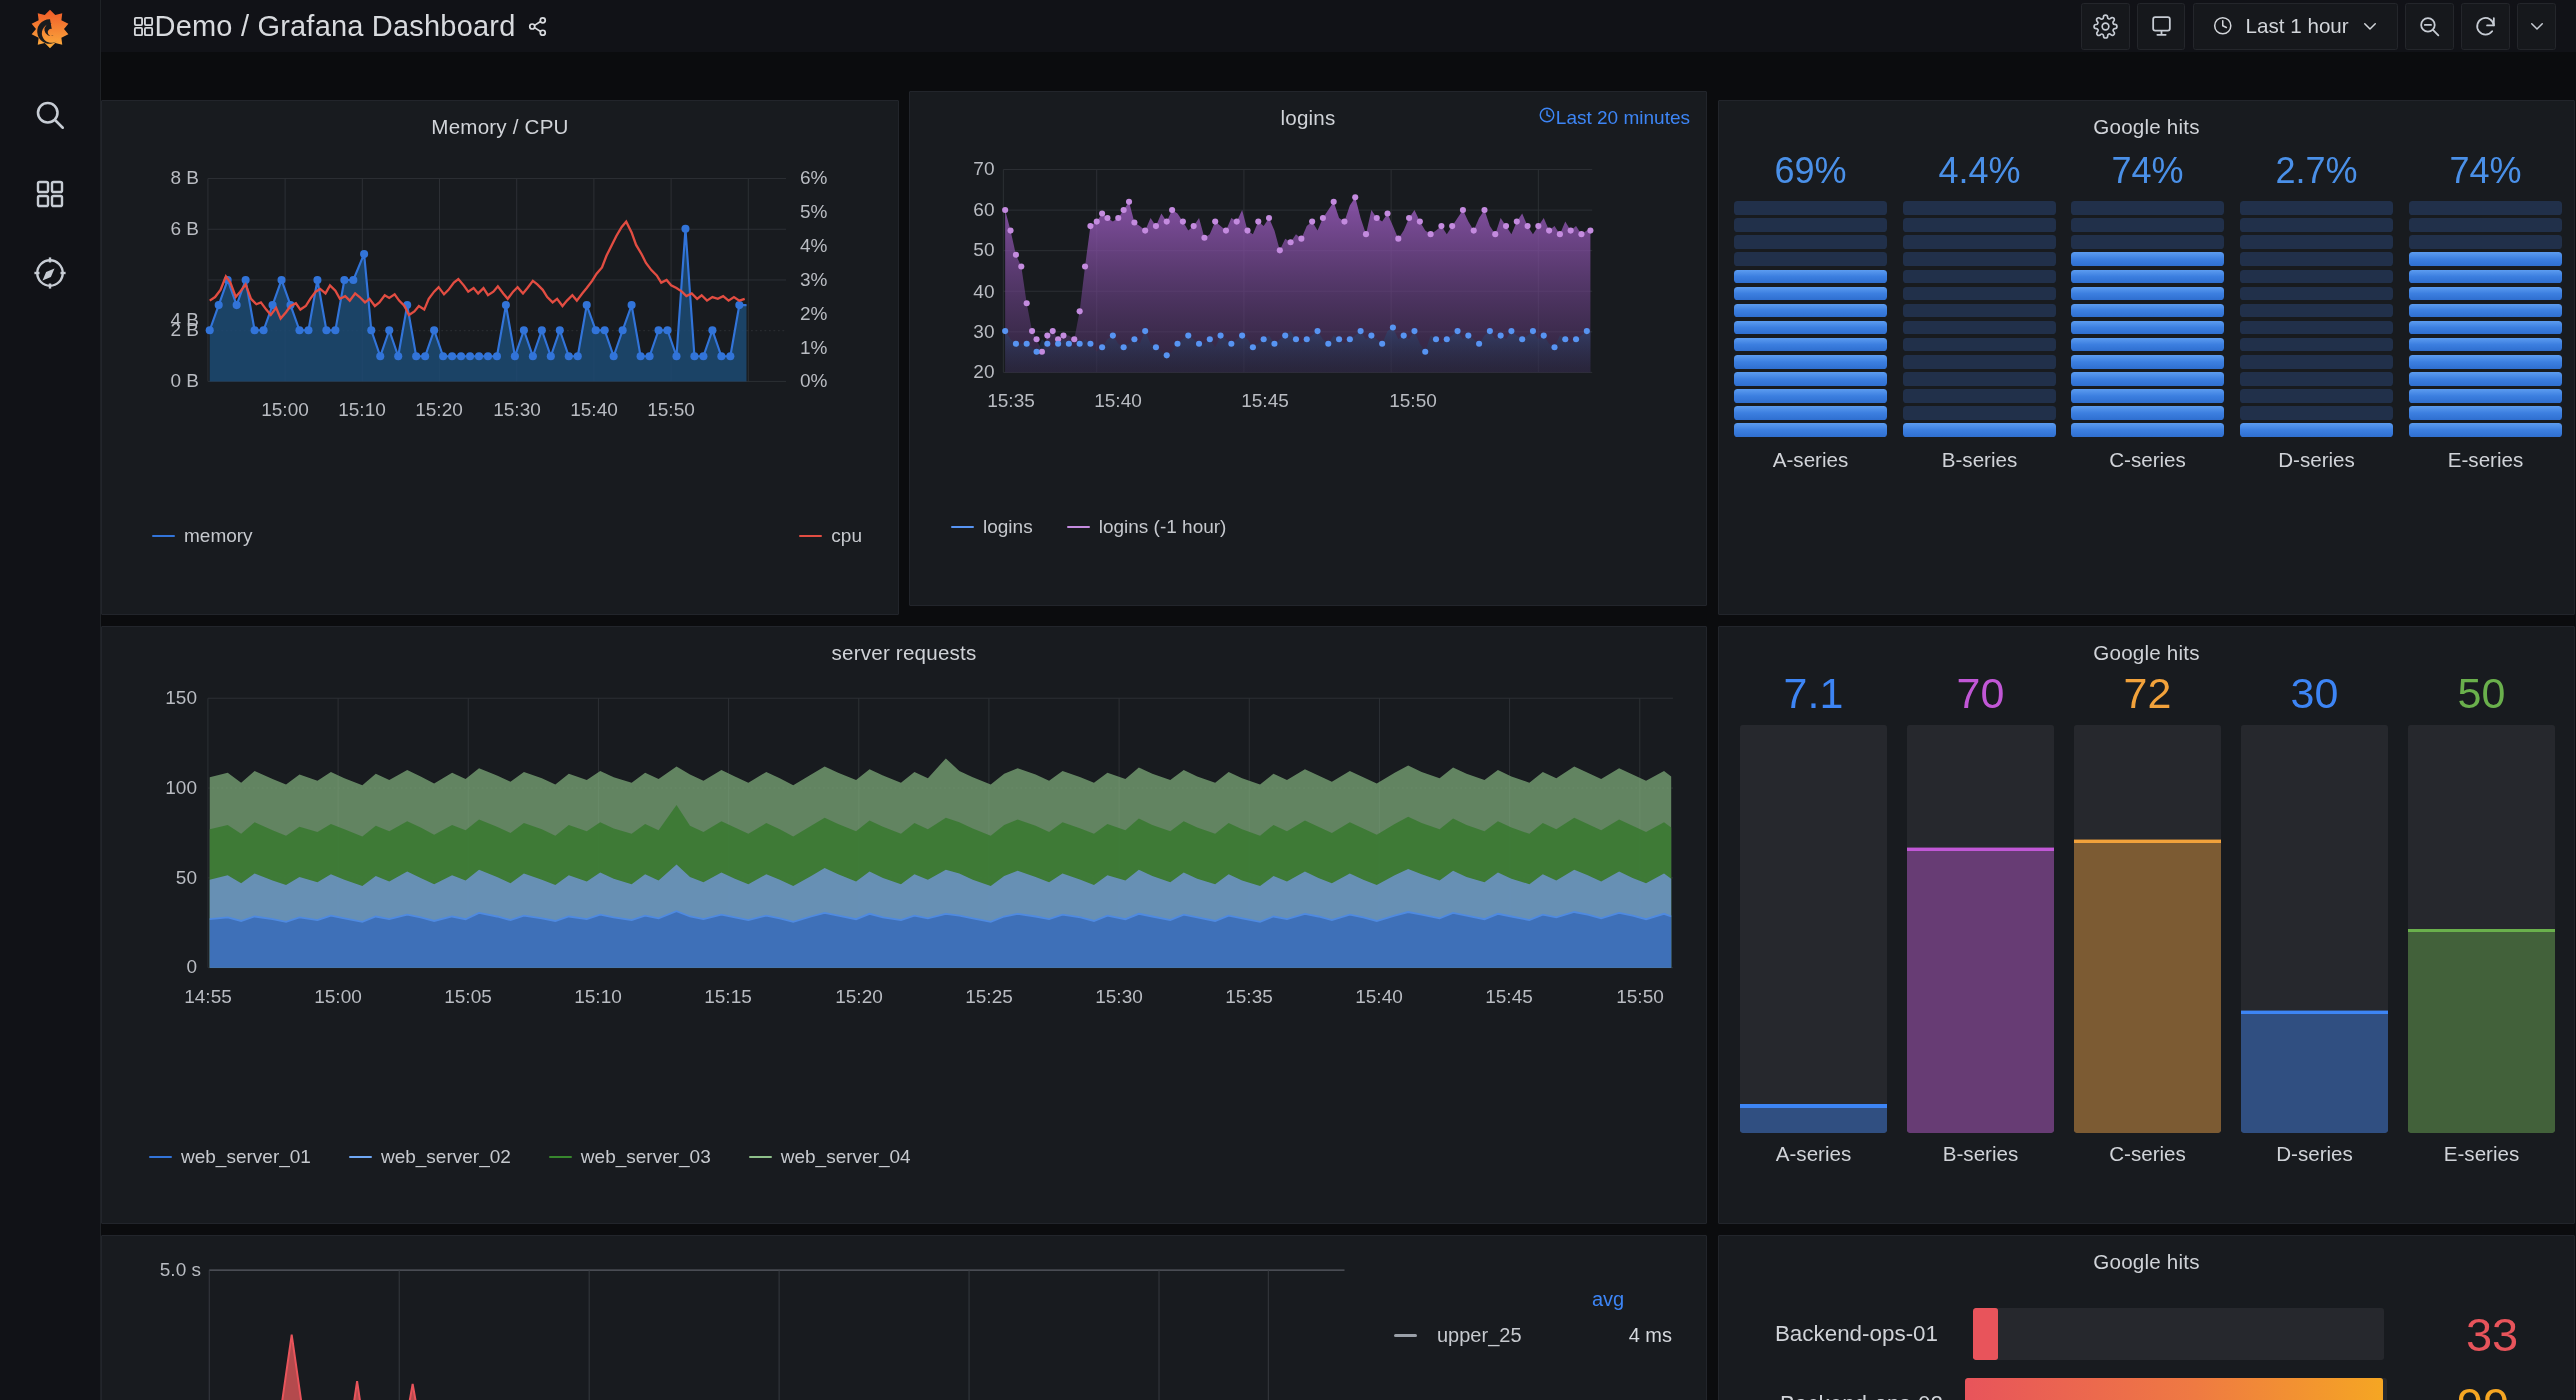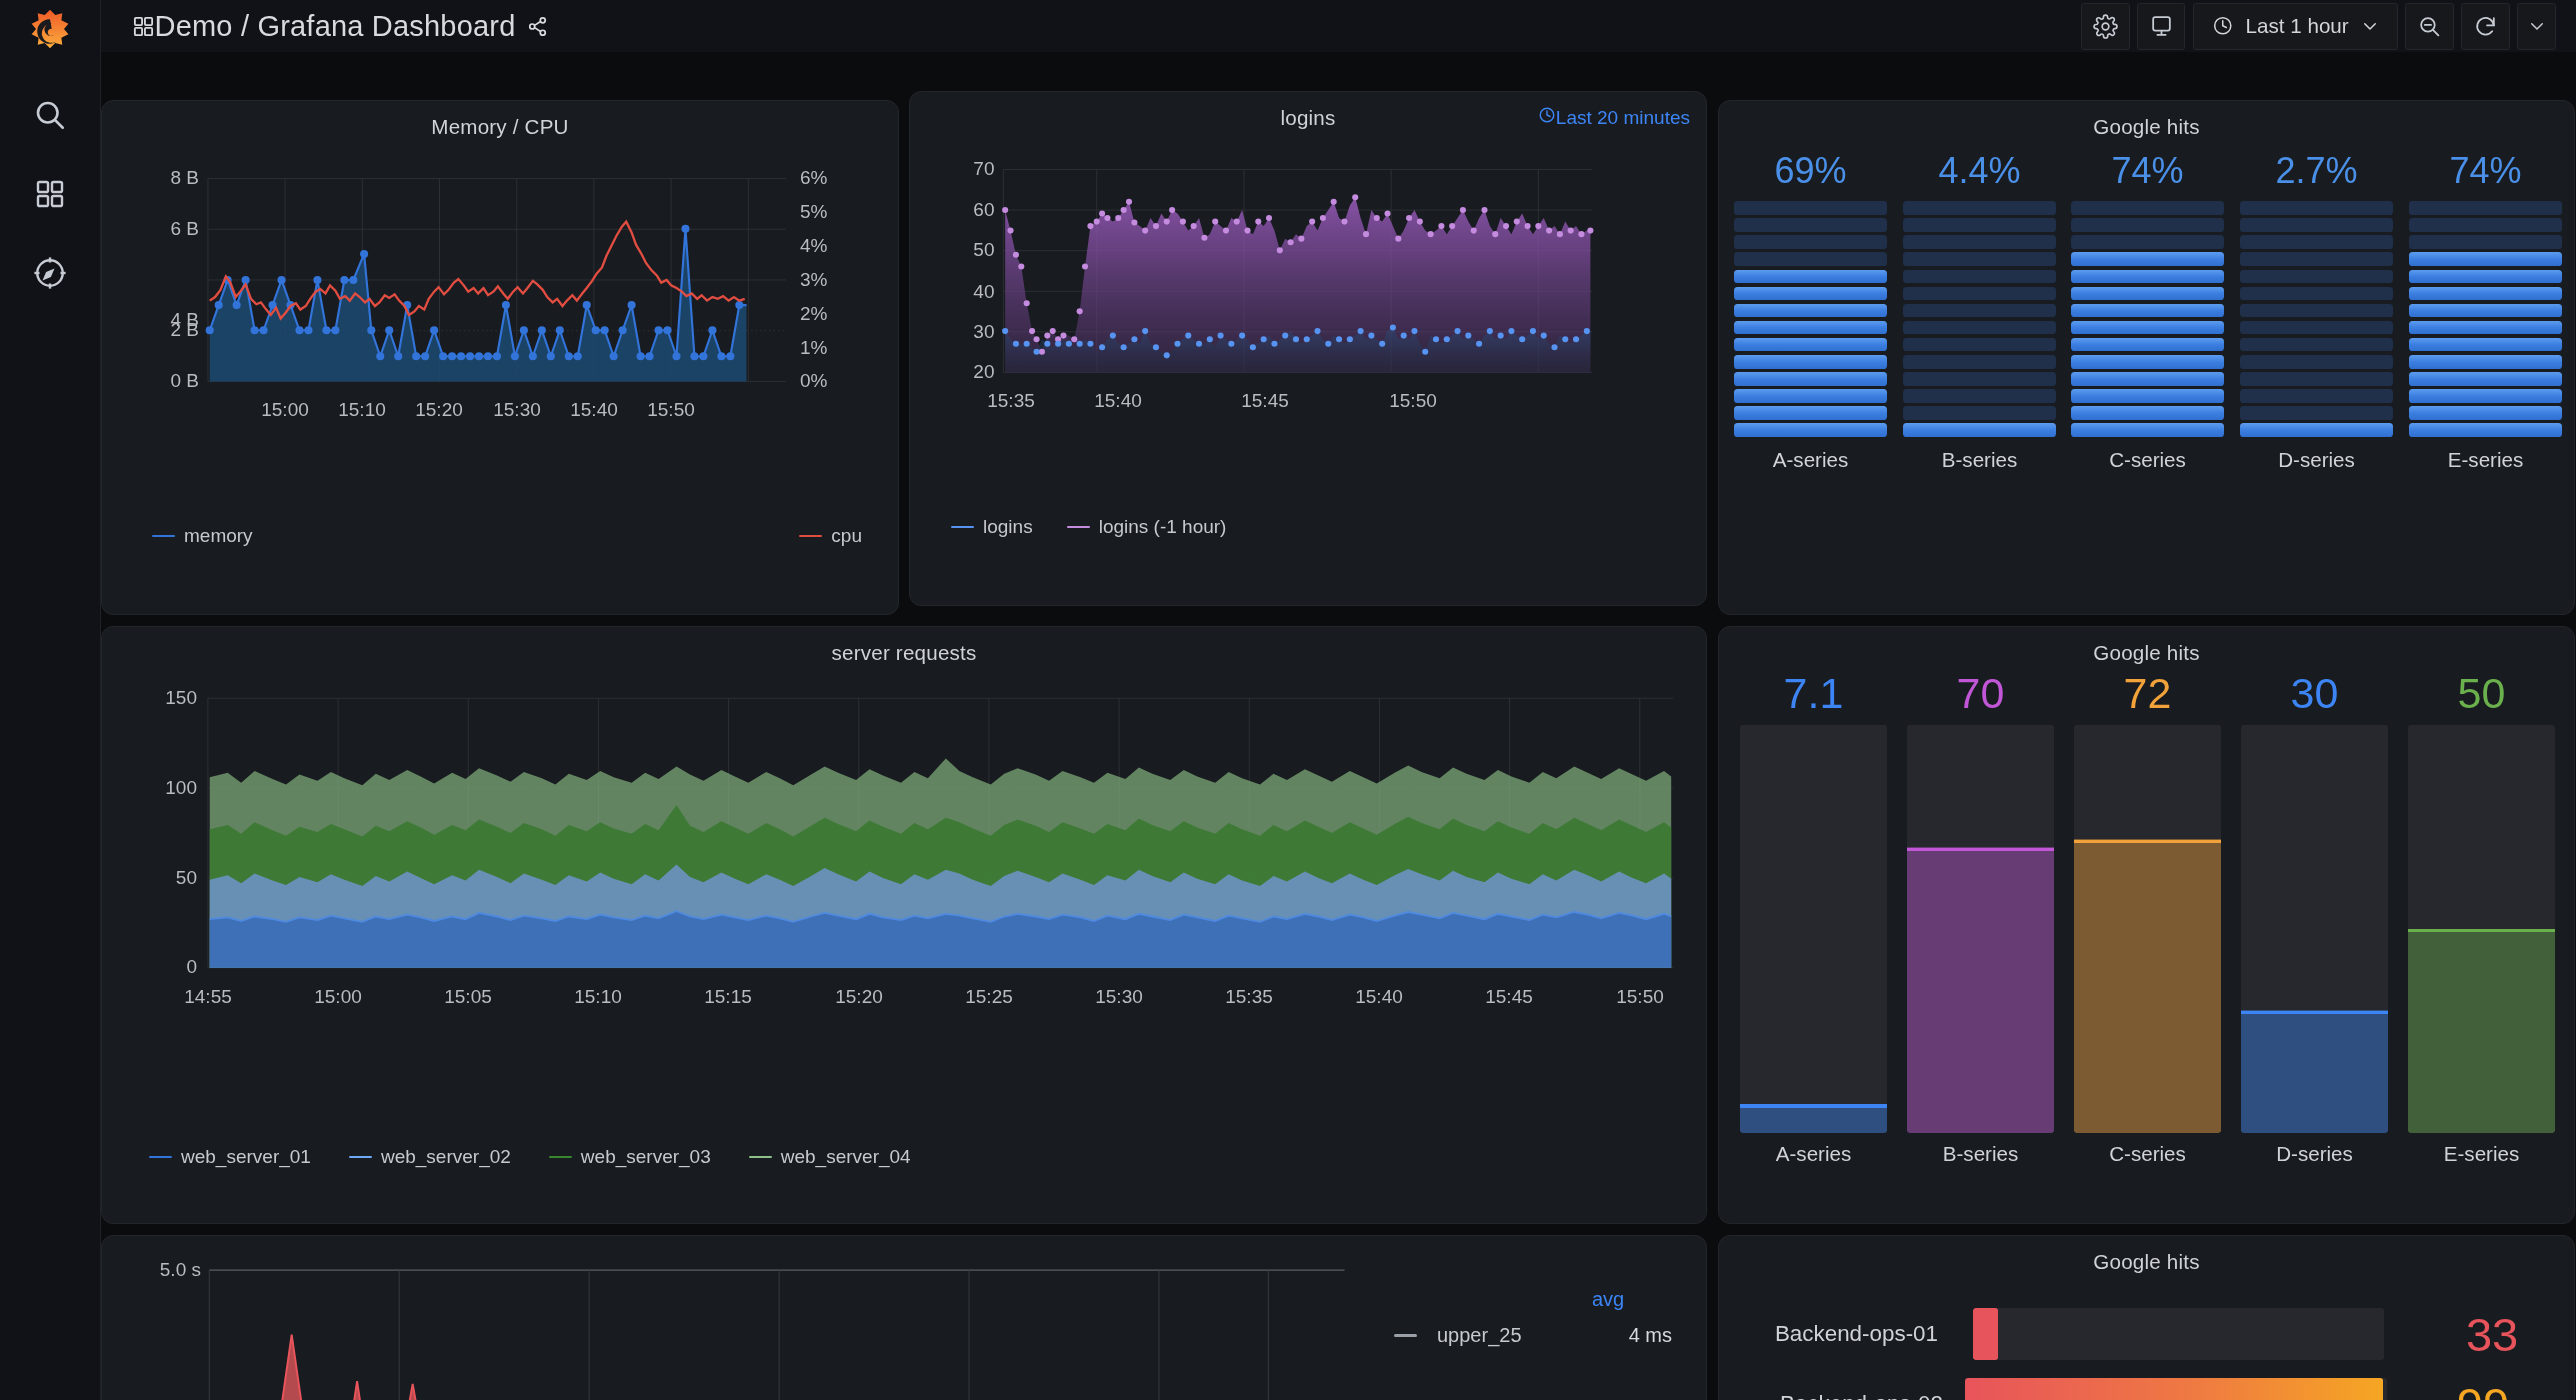--- a/index.html
+++ b/index.html
@@ -48,21 +48,21 @@
   .nav-btn.time {
     padding: 0 18px; gap: 12.6px; font-size: 20.6px; color: #d2d5da;
   }
   .nav-btn svg { display: block; }
   .chev { width: 18px; height: 18px; }
 
   
   #board { position: absolute; left: 101px; top: 52px; width: 2475px; height: 1348px; }
   .panel {
     position: absolute; background: #181b1f;
-    border: 0.9px solid #22252b; border-radius: 12px;
+    border: 0.9px solid #22252b; border-radius: 1px;
     overflow: hidden;
   }
   .panel-title {
     text-align: center; color: #d0d3d8; font-size: 20.6px;
     padding-top: 14.4px; font-weight: 400; letter-spacing: 0.2px;
   }
   .panel-head { position: relative; }
   .panel-time {
     position: absolute; right: 16px; top: 14.4px;
     color: #3d85f5; font-size: 19px; display: flex; align-items: center; gap: 0;

